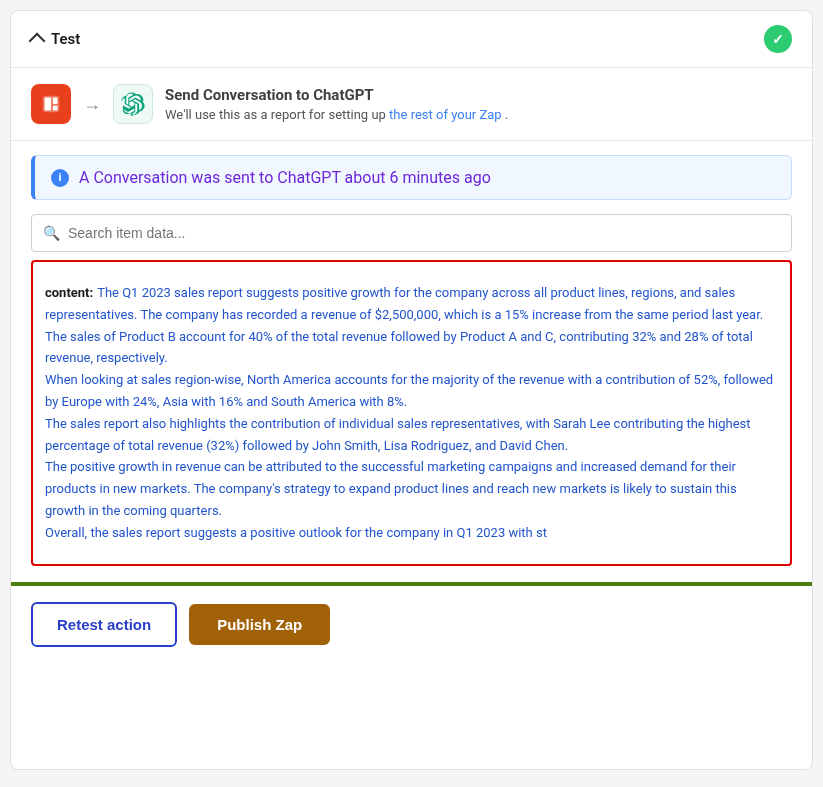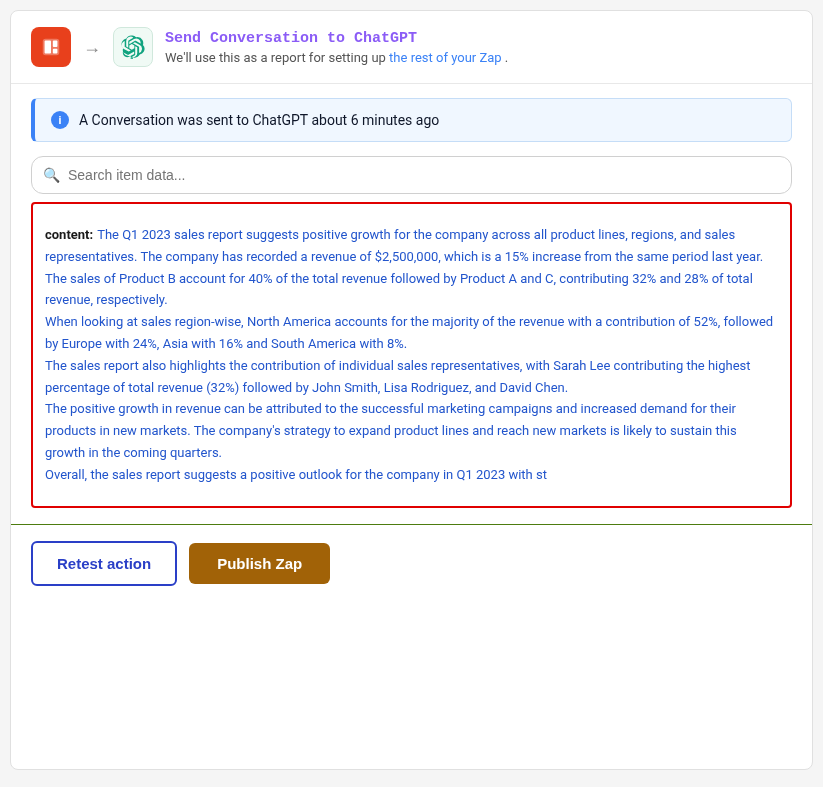--- a/index.html
+++ b/index.html
@@ -105,22 +105,21 @@
       height: 24px;
     }
     .step-info {
       display: flex;
       flex-direction: column;
       gap: 3px;
     }
     .step-title {
       font-size: 15px;
       font-weight: 700;
-      color: #8b5cf6;
-      font-family: Liberation Mono, monospace;
+      color: #404040;
     }
     .step-subtitle {
       font-size: 13px;
       color: #555;
     }
     .step-subtitle a {
       color: #3b82f6;
       text-decoration: none;
       margin-top: 31px;
     }
@@ -143,33 +142,33 @@
       background: #3b82f6;
       display: flex;
       align-items: center;
       justify-content: center;
       flex-shrink: 0;
       color: white;
       font-size: 11px;
       font-weight: bold;
     }
     .info-text {
-      font-size: 14px;
-      color: #0f172a;
+      font-size: 16px;
+      color: #6d28d9;
     }
     
     .search-container {
       margin: 12px 20px 8px;
       position: relative;
     }
     .search-input {
       width: 100%;
       padding: 10px 14px 10px 36px;
       border: 1px solid #d0d0d0;
-      border-radius: 12px;
+      border-radius: 4px;
       font-size: 14px;
       color: #888;
       outline: none;
       background: white;
     }
     .search-icon-wrap {
       position: absolute;
       left: 12px;
       top: 50%;
       transform: translateY(-50%);
@@ -206,21 +205,21 @@
     }
     .content-box::-webkit-scrollbar-thumb {
       background: #c0c0c0;
       border-radius: 4px;
     }
     
     .footer-buttons {
       display: flex;
       gap: 12px;
       padding: 16px 20px;
-      border-top: 1px solid #4d7c0f;
+      border-top: 4px solid #4d7c0f;
       align-items: center;
     }
     .btn-retest {
       padding: 12px 24px;
       border: 2px solid #2a3fc7;
       border-radius: 6px;
       background: white;
       color: #2a3fc7;
       font-size: 15px;
       font-weight: 600;
@@ -235,20 +234,29 @@
       font-size: 15px;
       font-weight: 700;
       cursor: pointer;
     }
   </style>
 </head>
 <body>
 
 <div class="main-card">
 
+  <div class="test-header">
+    <div class="test-title-row">
+      <div class="chevron-up"></div>
+      <span class="test-title">Test</span>
+    </div>
+    <div class="success-circle">
+      <span class="checkmark">✓</span>
+    </div>
+  </div>
 
   <div class="step-header">
     <div class="step-icon-orange">
       <svg viewBox="0 0 24 24">
         <rect x="3" y="3" width="18" height="18" rx="3" fill="white" opacity="0.3"></rect>
         <rect x="5" y="5" width="7" height="14" rx="1" fill="white"></rect>
         <rect x="14" y="5" width="5" height="7" rx="1" fill="white"></rect>
         <rect x="14" y="14" width="5" height="5" rx="1" fill="white"></rect>
       </svg>
     </div>

